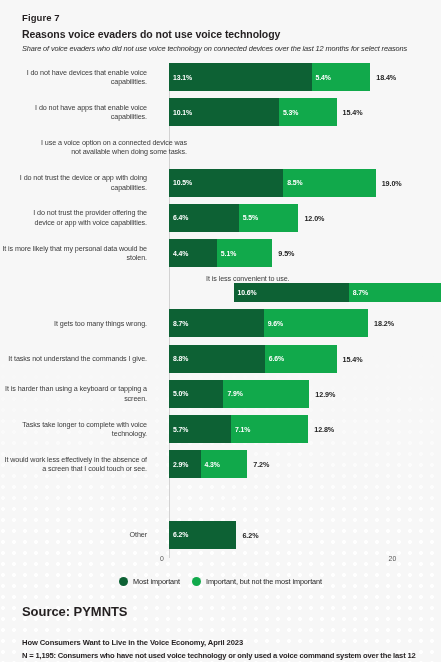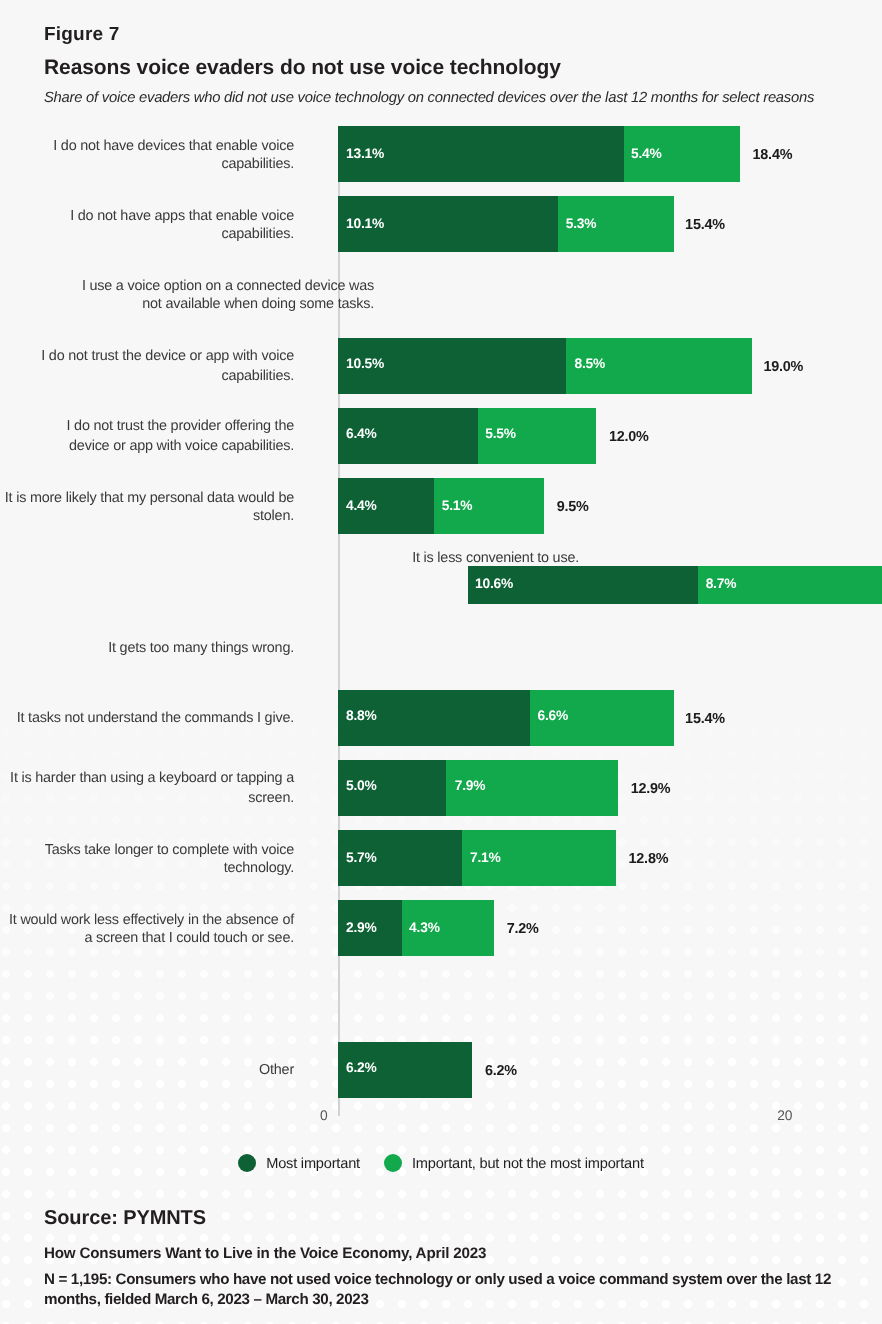--- a/index.html
+++ b/index.html
@@ -163,23 +163,23 @@
   
   #footer {
     position: absolute;
     left: 0;
     top: 604px;
     width: 441px;
     padding: 0 18px 0 22px;
     box-sizing: border-box;
   }
   #source-line {
-    font-size: 10px;
-    font-weight: bold;
-    margin-bottom: 7px;
+    font-size: 13px;
+    font-weight: bold;
+    margin-bottom: 19px;
     letter-spacing: -.05px;
   }
   #report-line {
     font-size: 7.6px;
     font-weight: bold;
     margin-bottom: 3.5px;
     letter-spacing: -.1px;
   }
   #sample-line {
     font-size: 7.6px;
@@ -228,21 +228,21 @@
               <span class="seg-label">5.3%</span>
             </div>
           </div>
           <div class="total-label" style="left: 186.552px;">15.4%</div>
         </div>
       </div>
       <div class="bar-row" style="top: 73.4px; height: 28px; padding-left: 40px;">
         <div class="row-label" style="width: 156px;">I use a voice option on a connected device was not available when doing some tasks.</div>
       </div>
       <div class="bar-row" style="top: 108.6px; height: 28px;">
-        <div class="row-label" style="width: 156px;">I do not trust the device or app with voice capabilities.</div>
+        <div class="row-label" style="width: 156px;">I do not trust the device or app with doing capabilities.</div>
         <div class="bar-track">
           <div class="bar-wrap" style="left: 13px;">
             <div class="seg" style="width: 114.24px; background: rgb(13, 97, 52);">
               <span class="seg-label">10.5%</span>
             </div>
             <div class="seg" style="width: 92.48px; background: rgb(17, 169, 75);">
               <span class="seg-label">8.5%</span>
             </div>
           </div>
           <div class="total-label" style="left: 225.72px;">19.0%</div>
@@ -285,20 +285,31 @@
             </div>
             <div class="seg" style="width: 94.656px; background: rgb(17, 169, 75);">
               <span class="seg-label">8.7%</span>
             </div>
           </div>
           <div class="total-label" style="left: 228.984px;">19.3%</div>
         </div>
       </div>
       <div class="bar-row" style="top: 249.4px; height: 28px;">
         <div class="row-label" style="width: 156px;">It gets too many things wrong.</div>
+        <div class="bar-track">
+          <div class="bar-wrap" style="left: 13px;">
+            <div class="seg" style="width: 94.656px; background: rgb(13, 97, 52);">
+              <span class="seg-label">8.7%</span>
+            </div>
+            <div class="seg" style="width: 104.448px; background: rgb(17, 169, 75);">
+              <span class="seg-label">9.6%</span>
+            </div>
+          </div>
+          <div class="total-label" style="left: 218.104px;">18.2%</div>
+        </div>
       </div>
       <div class="bar-row" style="top: 284.6px; height: 28px;">
         <div class="row-label" style="width: 156px;">It tasks not understand the commands I give.</div>
         <div class="bar-track">
           <div class="bar-wrap" style="left: 13px;">
             <div class="seg" style="width: 95.744px; background: rgb(13, 97, 52);">
               <span class="seg-label">8.8%</span>
             </div>
             <div class="seg" style="width: 71.808px; background: rgb(17, 169, 75);">
               <span class="seg-label">6.6%</span>

